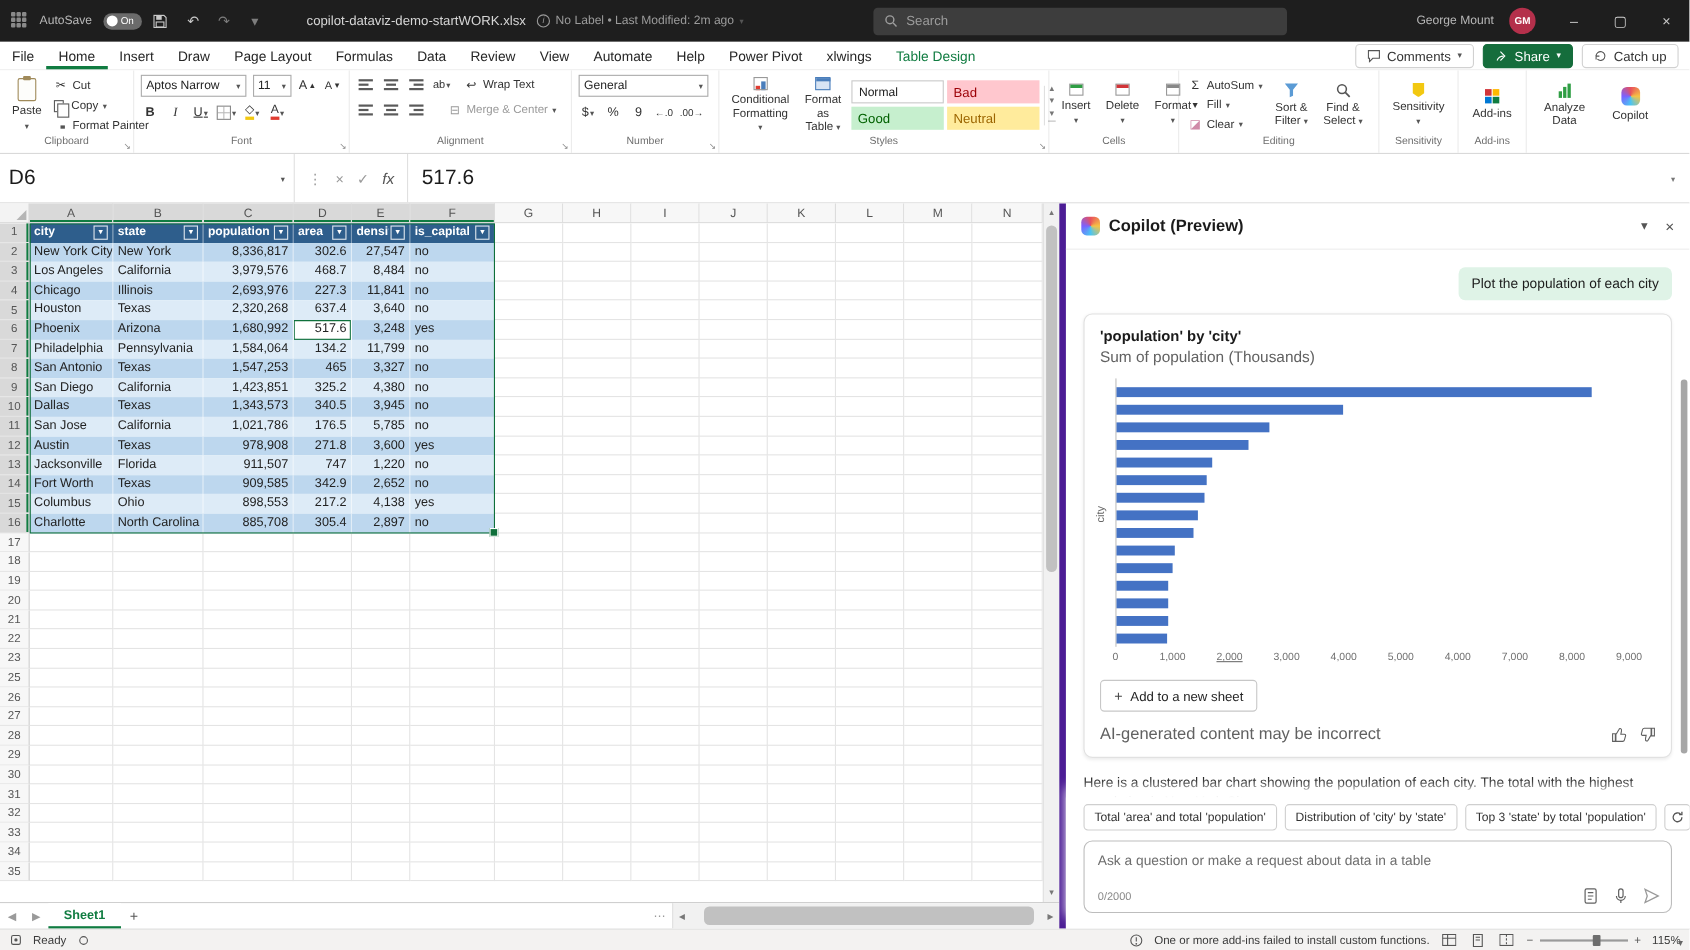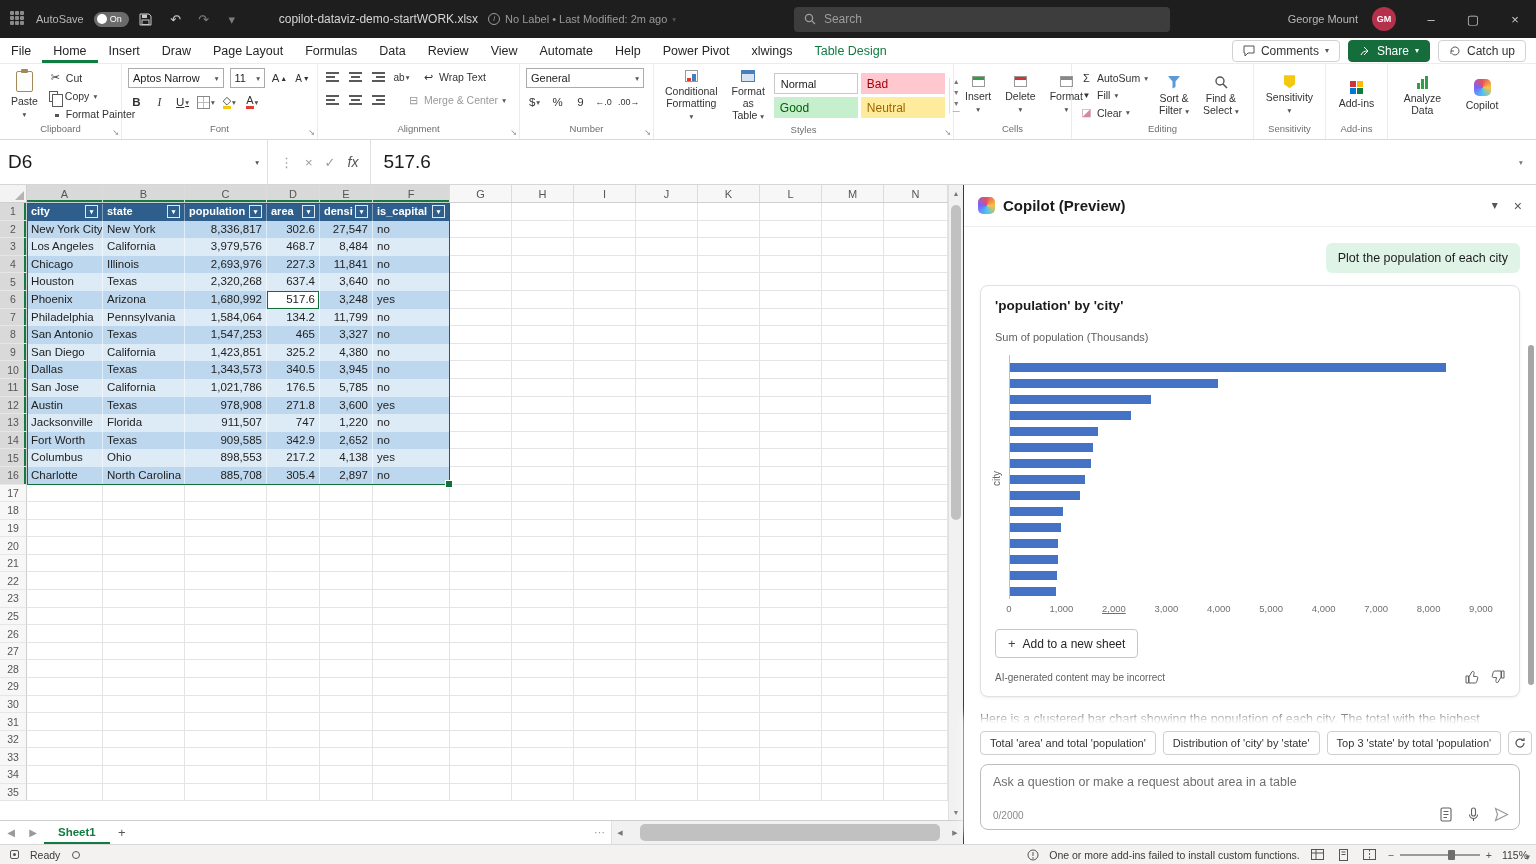--- a/index.html
+++ b/index.html
@@ -122,40 +122,40 @@
   .st-arr{width:22px;text-align:center;color:#9a9a9a;font-size:10px}
   .stab{height:100%;display:flex;align-items:center;padding:0 14px;font-size:11.5px;font-weight:700;color:#107C41;border-bottom:2px solid #107C41;background:#fff}
   .st-add{width:24px;text-align:center;color:#555;font-size:13px}
   .st-dots{margin-left:auto;color:#9a9a9a;font-size:11px;padding:0 6px}
   .hscroll{display:flex;align-items:center;width:352px;height:100%;background:#f1f1f1;border-left:1px solid #e0e0e0}
   .hscroll .arr{width:16px;text-align:center;font-size:7px;color:#777}
   .hscroll .track{flex:1;position:relative;height:100%}
   .hscroll .thumb{position:absolute;top:3px;bottom:3px;left:12px;width:300px;background:#c1c1c1;border-radius:5px}
 
   
-  .copilot{flex:1;border-left:1px solid #4c1d95;display:flex;flex-direction:column;background:#fff;position:relative;min-width:0}
+  .copilot{flex:1;border-left:6px solid #4c1d95;display:flex;flex-direction:column;background:#fff;position:relative;min-width:0}
   .cp-head{height:42px;display:flex;align-items:center;gap:8px;padding:0 14px;border-bottom:1px solid #ededed;flex:none}
   .cp-title{font-size:15px;font-weight:700;color:#1b1b1b}
   .cp-head-icons{margin-left:auto;display:flex;gap:16px;color:#555;font-size:12px}
   .cp-chat{flex:1;overflow:hidden;padding:0 16px;min-height:0}
   .bubble{margin:16px 0 0 auto;width:max-content;max-width:330px;background:#DFF3E7;border-radius:6px;padding:8px 12px;font-size:12.5px;color:#1c1c1c}
   .card{margin-top:12px;border:1px solid #e1e1e1;border-radius:8px;background:#fff;box-shadow:0 1px 3px rgba(0,0,0,.07);padding:12px 14px}
   .card-title{font-size:13.5px;font-weight:700;color:#1b1b1b}
-  .card-sub{font-size:11px;color:#616161;margin-top:18px}
+  .card-sub{font-size:14px;color:#616161;margin-top:3px}
   .chart{margin-top:12px;position:relative;padding-left:14px}
   .ylab{position:absolute;left:-6px;top:45%;transform:rotate(-90deg);font-size:10px;color:#666}
   .plot{border-left:1px solid #bfbfbf;padding:4px 24px 0 0}
   .bar-row{height:16px;display:flex;align-items:center}
   .bar{height:9px;background:#4472C4}
   .xaxis{position:relative;height:14px;margin-top:4px;margin-right:24px}
   .tick{position:absolute;top:0;transform:translateX(-50%);font-size:9.5px;color:#707070;white-space:nowrap}
   .addbtn{margin-top:12px;display:inline-flex;align-items:center;gap:7px;border:1px solid #c7c7c7;border-radius:4px;padding:6px 12px;font-size:12px;color:#252525;background:#fff}
   .addbtn .plus{font-size:13px;color:#444}
   .card-foot{margin-top:12px;display:flex;align-items:center;justify-content:space-between}
-  .disclaimer{font-size:10px;color:#616161}
+  .disclaimer{font-size:15px;color:#616161}
   .thumbs{display:flex;gap:12px;color:#616161}
   .resp{margin-top:14px;font-size:12.5px;color:#242424;line-height:1.4}
   .cp-bottom{flex:none;padding:6px 16px 14px 16px;background:#fff;box-shadow:0 -10px 10px #fff}
   .chips{display:flex;align-items:center;gap:7px}
   .chip{border:1px solid #cfcfcf;border-radius:4px;padding:5px 9px;font-size:11px;color:#333;white-space:nowrap;background:#fff}
   .refresh{margin-left:auto;width:24px;height:24px;border:1px solid #cfcfcf;border-radius:4px;display:flex;align-items:center;justify-content:center;color:#555;flex:none}
   .inputbox{margin-top:9px;border:1px solid #bdbdbd;border-radius:8px;height:66px;position:relative;background:#fff}
   .inputbox .ph{position:absolute;left:12px;top:10px;font-size:12.5px;color:#6e6e6e}
   .inputbox .counter{position:absolute;left:12px;bottom:8px;font-size:10px;color:#8a8a8a}
   .inputbox .in-icons{position:absolute;right:10px;bottom:7px;display:flex;gap:14px;align-items:center;color:#616161}
@@ -1287,21 +1287,21 @@
             <div class="chip">Distribution of 'city' by 'state'</div>
             <div class="chip">Top 3 'state' by total 'population'</div>
             <div class="refresh">
               <svg width="12" height="12" viewBox="0 0 12 12">
                 <path d="M10 6a4 4 0 1 1-1.2-2.8" fill="none" stroke="#555" stroke-width="1.2"></path>
                 <path d="M10 1v2.5H7.5" fill="none" stroke="#555" stroke-width="1.2"></path>
               </svg>
             </div>
           </div>
         <div class="inputbox">
-          <span class="ph">Ask a question or make a request about area in a table</span>
+          <span class="ph">Ask a question or make a request about data in a table</span>
           <span class="counter">0/2000</span>
           <span class="in-icons">
             <svg width="14" height="15" viewBox="0 0 14 15">
                 <rect x="2" y="1" width="10" height="13" rx="1.5" fill="none" stroke="#616161" stroke-width="1.1"></rect>
                 <line x1="4.5" y1="4.5" x2="9.5" y2="4.5" stroke="#616161"></line>
                 <line x1="4.5" y1="7.5" x2="9.5" y2="7.5" stroke="#616161"></line>
                 <line x1="4.5" y1="10.5" x2="8" y2="10.5" stroke="#616161"></line>
               </svg>
             <svg width="13" height="15" viewBox="0 0 13 15">
                 <rect x="4.5" y="1" width="4" height="8" rx="2" fill="none" stroke="#616161" stroke-width="1.1"></rect>

